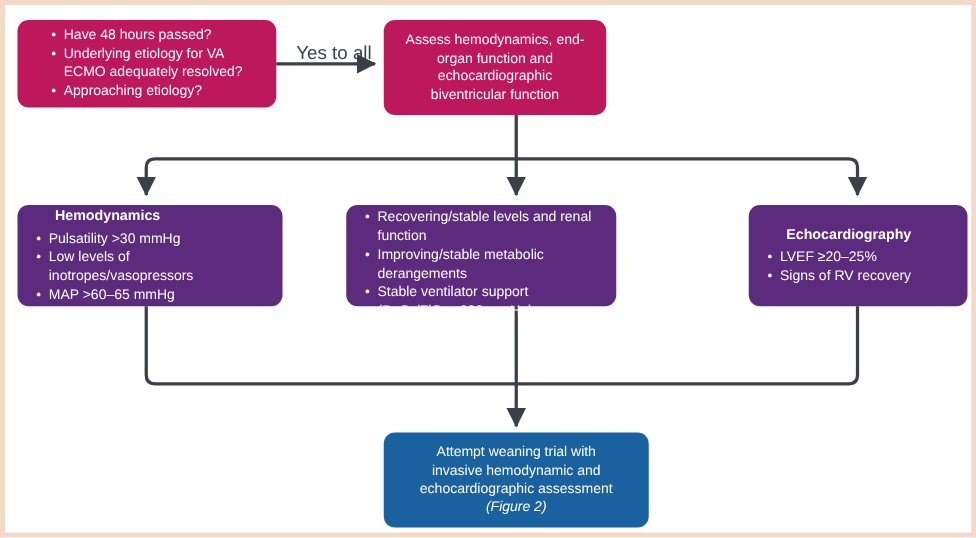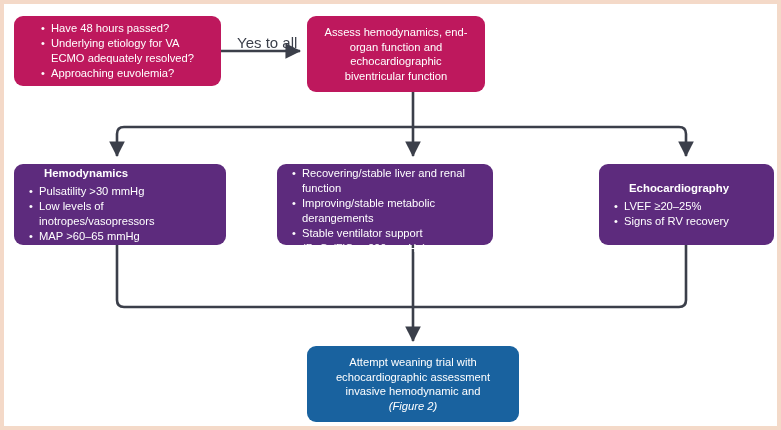--- a/index.html
+++ b/index.html
@@ -122,21 +122,21 @@
 
       <path d="M409,303 L409,337" stroke="#3b3f4a" stroke-width="2.6" fill="none" marker-end="url(#arrow)"></path>
     </svg>
 
     <div class="edge-label" style="left:233px; top:30px;">Yes to all</div>
 
     <div class="node red" style="left:10px; top:12px; width:207px; height:70px;">
       <ul class="bullets centered">
         <li>Have 48 hours passed?</li>
         <li>Underlying etiology for VA ECMO adequately resolved?</li>
-        <li>Approaching euvolemia?</li>
+        <li>Approaching etiology?</li>
       </ul>
     </div>
 
     <div class="node red" style="left:303px; top:12px; width:178px; height:76px;">
       <div class="node-center">Assess hemodynamics, end-organ function and echocardiographic biventricular function</div>
     </div>
 
     <div class="node purple" style="left:10px; top:160px; width:212px; height:81px;">
       <div class="pad">
         <div class="node-title">Hemodynamics</div>
@@ -145,40 +145,40 @@
           <li>Low levels of inotropes/vasopressors</li>
           <li>MAP &gt;60–65 mmHg</li>
         </ul>
       </div>
     </div>
 
     <div class="node purple" style="left:273px; top:160px; width:216px; height:81px;">
       <div class="pad">
         <div class="node-title">End-organ function</div>
         <ul class="bullets">
-          <li>Recovering/stable liver and renal function</li>
+          <li>Recovering/stable levels and renal function</li>
           <li>Improving/stable metabolic derangements</li>
           <li><span>Stable ventilator support (PaO</span><sub>2</sub><span>/FiO</span><sub>2</sub><span> ~200 mmHg)</span></li>
         </ul>
       </div>
     </div>
 
     <div class="node purple" style="left:595px; top:160px; width:175px; height:81px;">
       <div class="pad">
         <div class="node-title">Echocardiography</div>
         <ul class="bullets">
           <li>LVEF ≥20–25%</li>
           <li>Signs of RV recovery</li>
         </ul>
       </div>
     </div>
 
     <div class="node blue" style="left:303px; top:342px; width:212px; height:76px;">
       <div class="node-center">
         <div>Attempt weaning trial with</div>
+        <div>invasive hemodynamic and</div>
         <div>echocardiographic assessment</div>
-        <div>invasive hemodynamic and</div>
         <div class="ital">(Figure 2)</div>
       </div>
     </div>
 
   </div>
 </div>
 
 </body></html>

